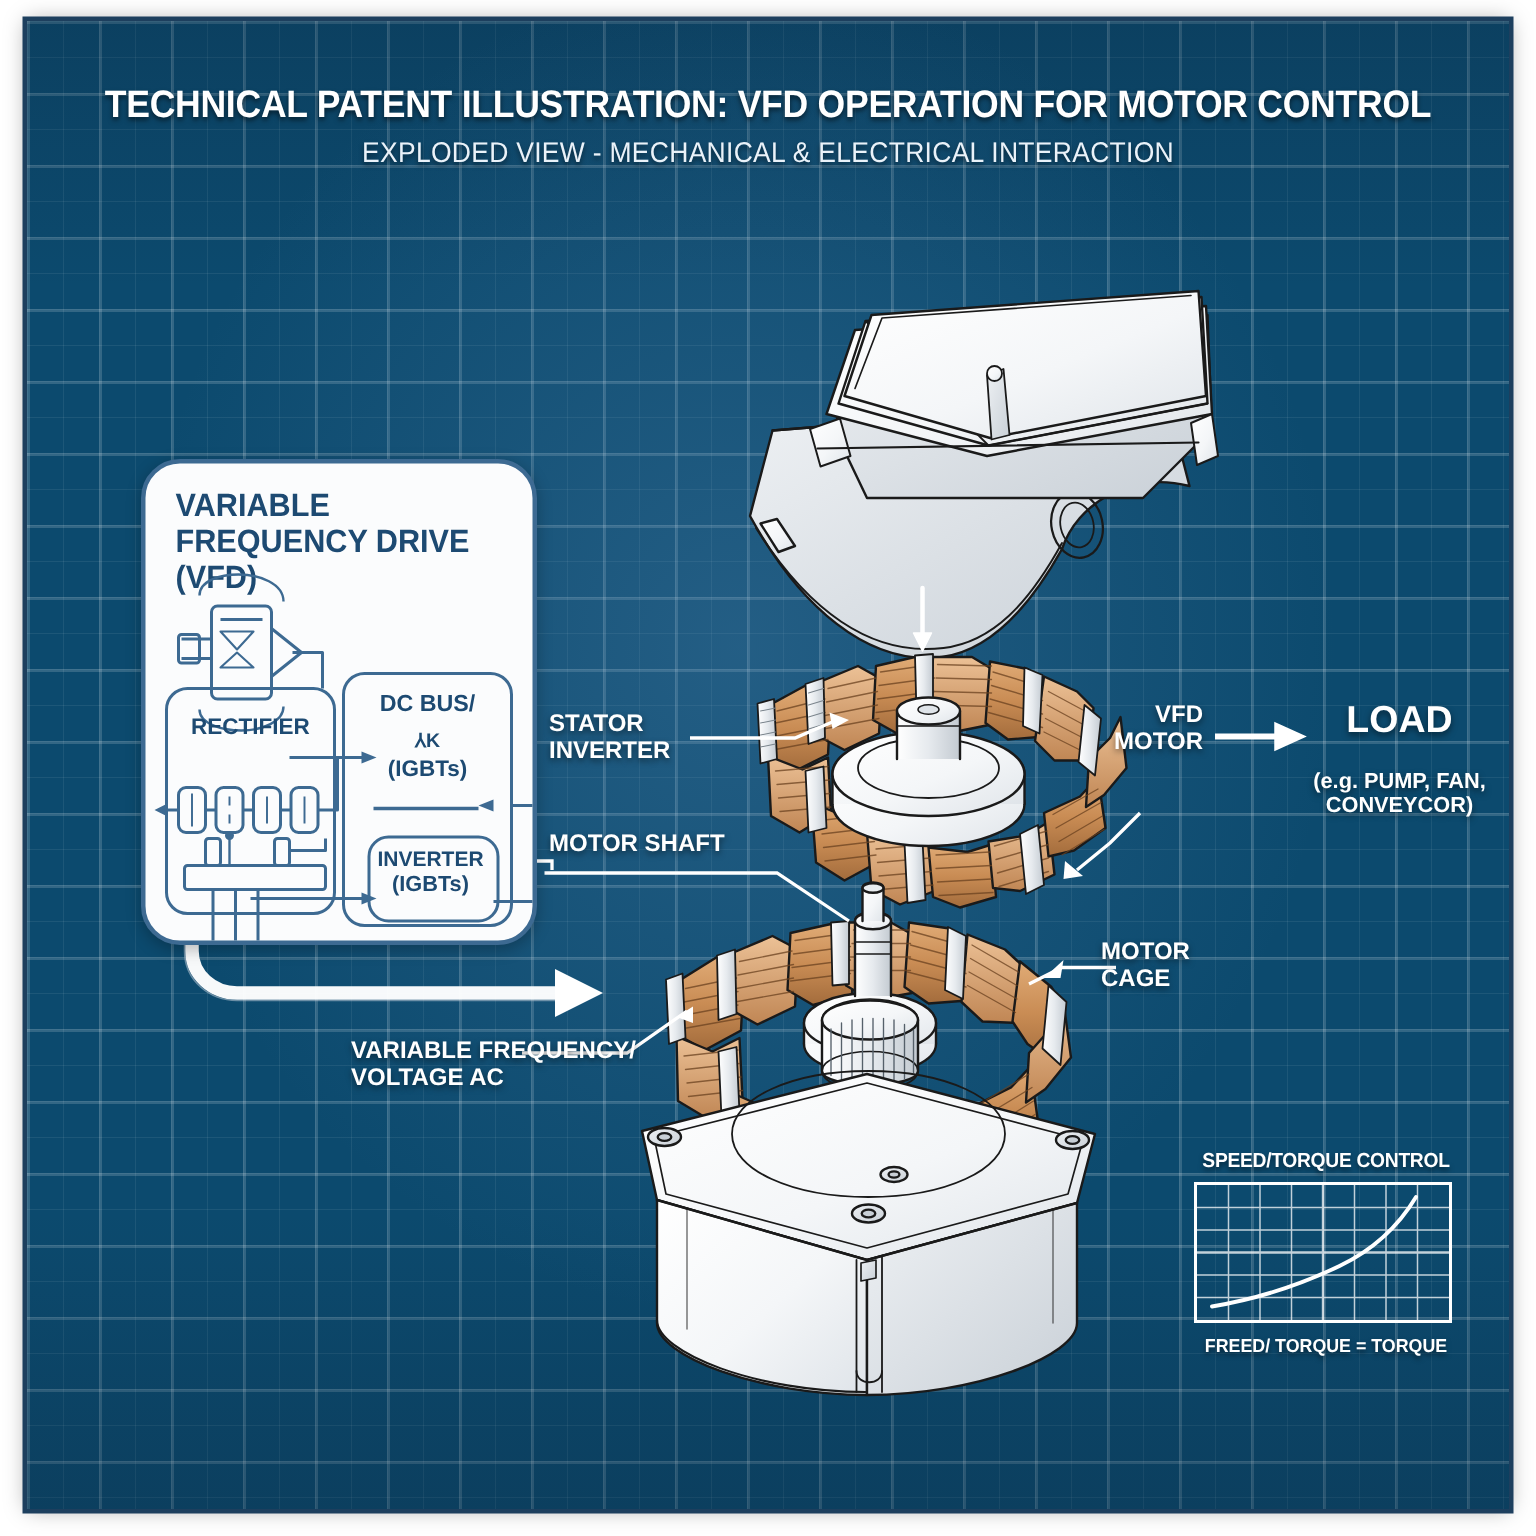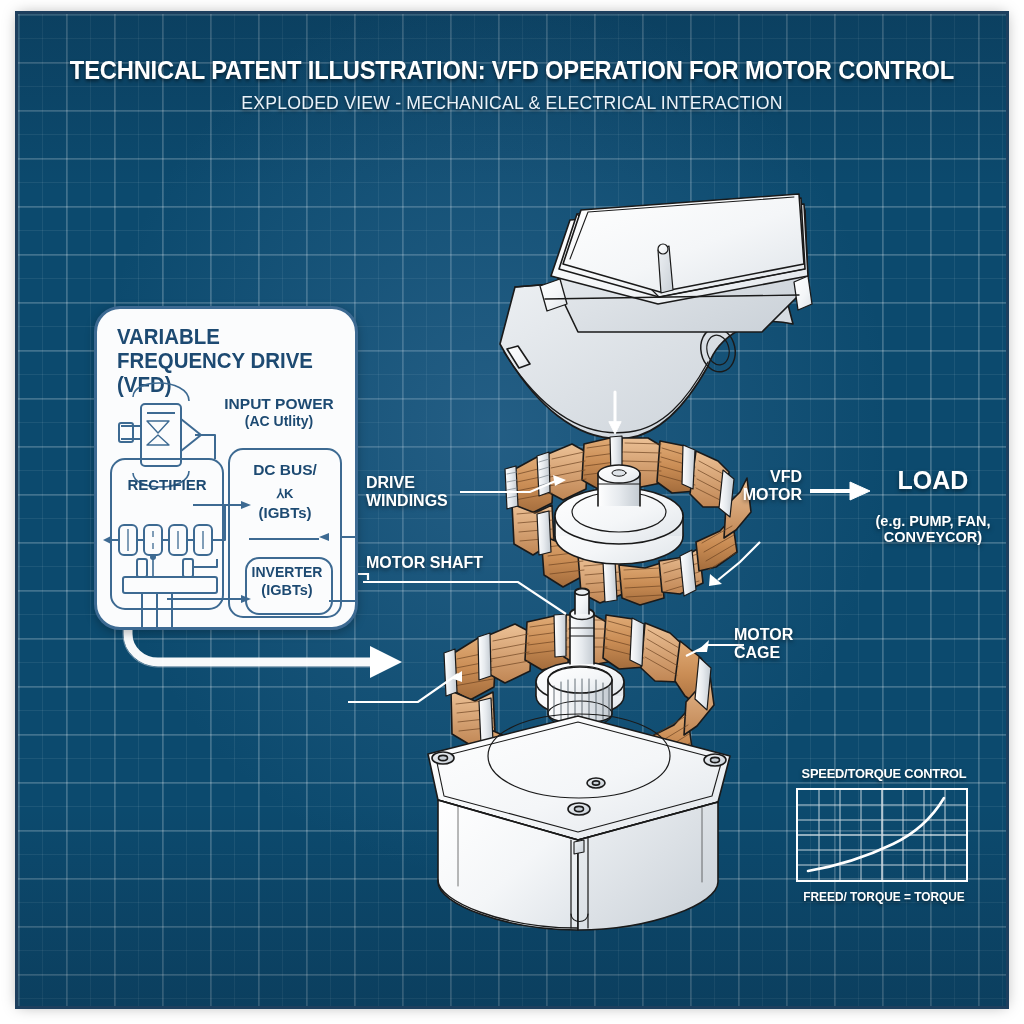--- a/index.html
+++ b/index.html
@@ -486,46 +486,43 @@
           <path d="M144 286 L154 290 L144 294 Z" fill="#3d6a92" stroke="none"></path>
 
           <path d="M152 230 L222 230" stroke-width="2.2"></path>
           <path d="M244 228 L258 228"></path>
           <path d="M232 224 L222 228 L232 232 Z" fill="#3d6a92" stroke="none"></path>
 
           <path d="M232 292 L258 292"></path>
         </g>
       </svg>
 
-      <div class="vfd-text" style="left:114px; top:86px; width:136px; font-size:15.5px;">
-        <span>INPUT POWER</span><br>
-        <span style="font-size:14px;">(AC Utlity)</span>
-      </div>
 
       <div class="vfd-text" style="left:14px; top:168px; width:112px; font-size:15px;">RECTIFIER</div>
 
       <div class="vfd-text" style="left:140px; top:152px; width:96px; font-size:15.5px;">
         <span>DC BUS/</span>
       </div>
       <div class="vfd-text" style="left:140px; top:178px; width:96px; font-size:13px;">⅄K</div>
       <div class="vfd-text" style="left:140px; top:196px; width:96px; font-size:15px;">(IGBTs)</div>
 
       <div class="vfd-inner-box" style="left:148px; top:248px; width:84px; height:54px;"></div>
       <div class="vfd-text" style="left:148px; top:256px; width:84px; font-size:14px;">INVERTER</div>
       <div class="vfd-text" style="left:148px; top:274px; width:84px; font-size:14.5px;">(IGBTs)</div>
     </div>
 
     <div class="bp-label" style="left:348px; top:460px; width:92px; font-size:16px;">
-      <span>DRIVE WINDINGS</span>
+      <span>STATOR INVERTER</span>
     </div>
 
     <div class="bp-label" style="left:348px; top:540px; font-size:16px;text-align:right;">MOTOR SHAFT</div>
 
     <div class="bp-label" style="left:716px; top:612px; width:66px; font-size:16px; text-align:left;">MOTOR CAGE</div>
 
+    <div class="bp-label" style="left:216px; top:678px; width:200px; font-size:16px;">VARIABLE FREQUENCY/ VOLTAGE AC</div>
 
     <div class="bp-label" style="left:722px; top:454px; width:62px; font-size:16px; text-align:right;">VFD MOTOR</div>
 
     <div class="bp-label" style="left:840px; top:452px; width:150px; text-align:center;">
       <span style="font-size:25px;">LOAD</span>
       <span class="sub" style="font-size:14.5px; margin-top:19px;">(e.g. PUMP, FAN, CONVEYCOR)</span>
     </div>
 
     <div class="chart-box">
       <div class="chart-title">SPEED/TORQUE CONTROL</div>

